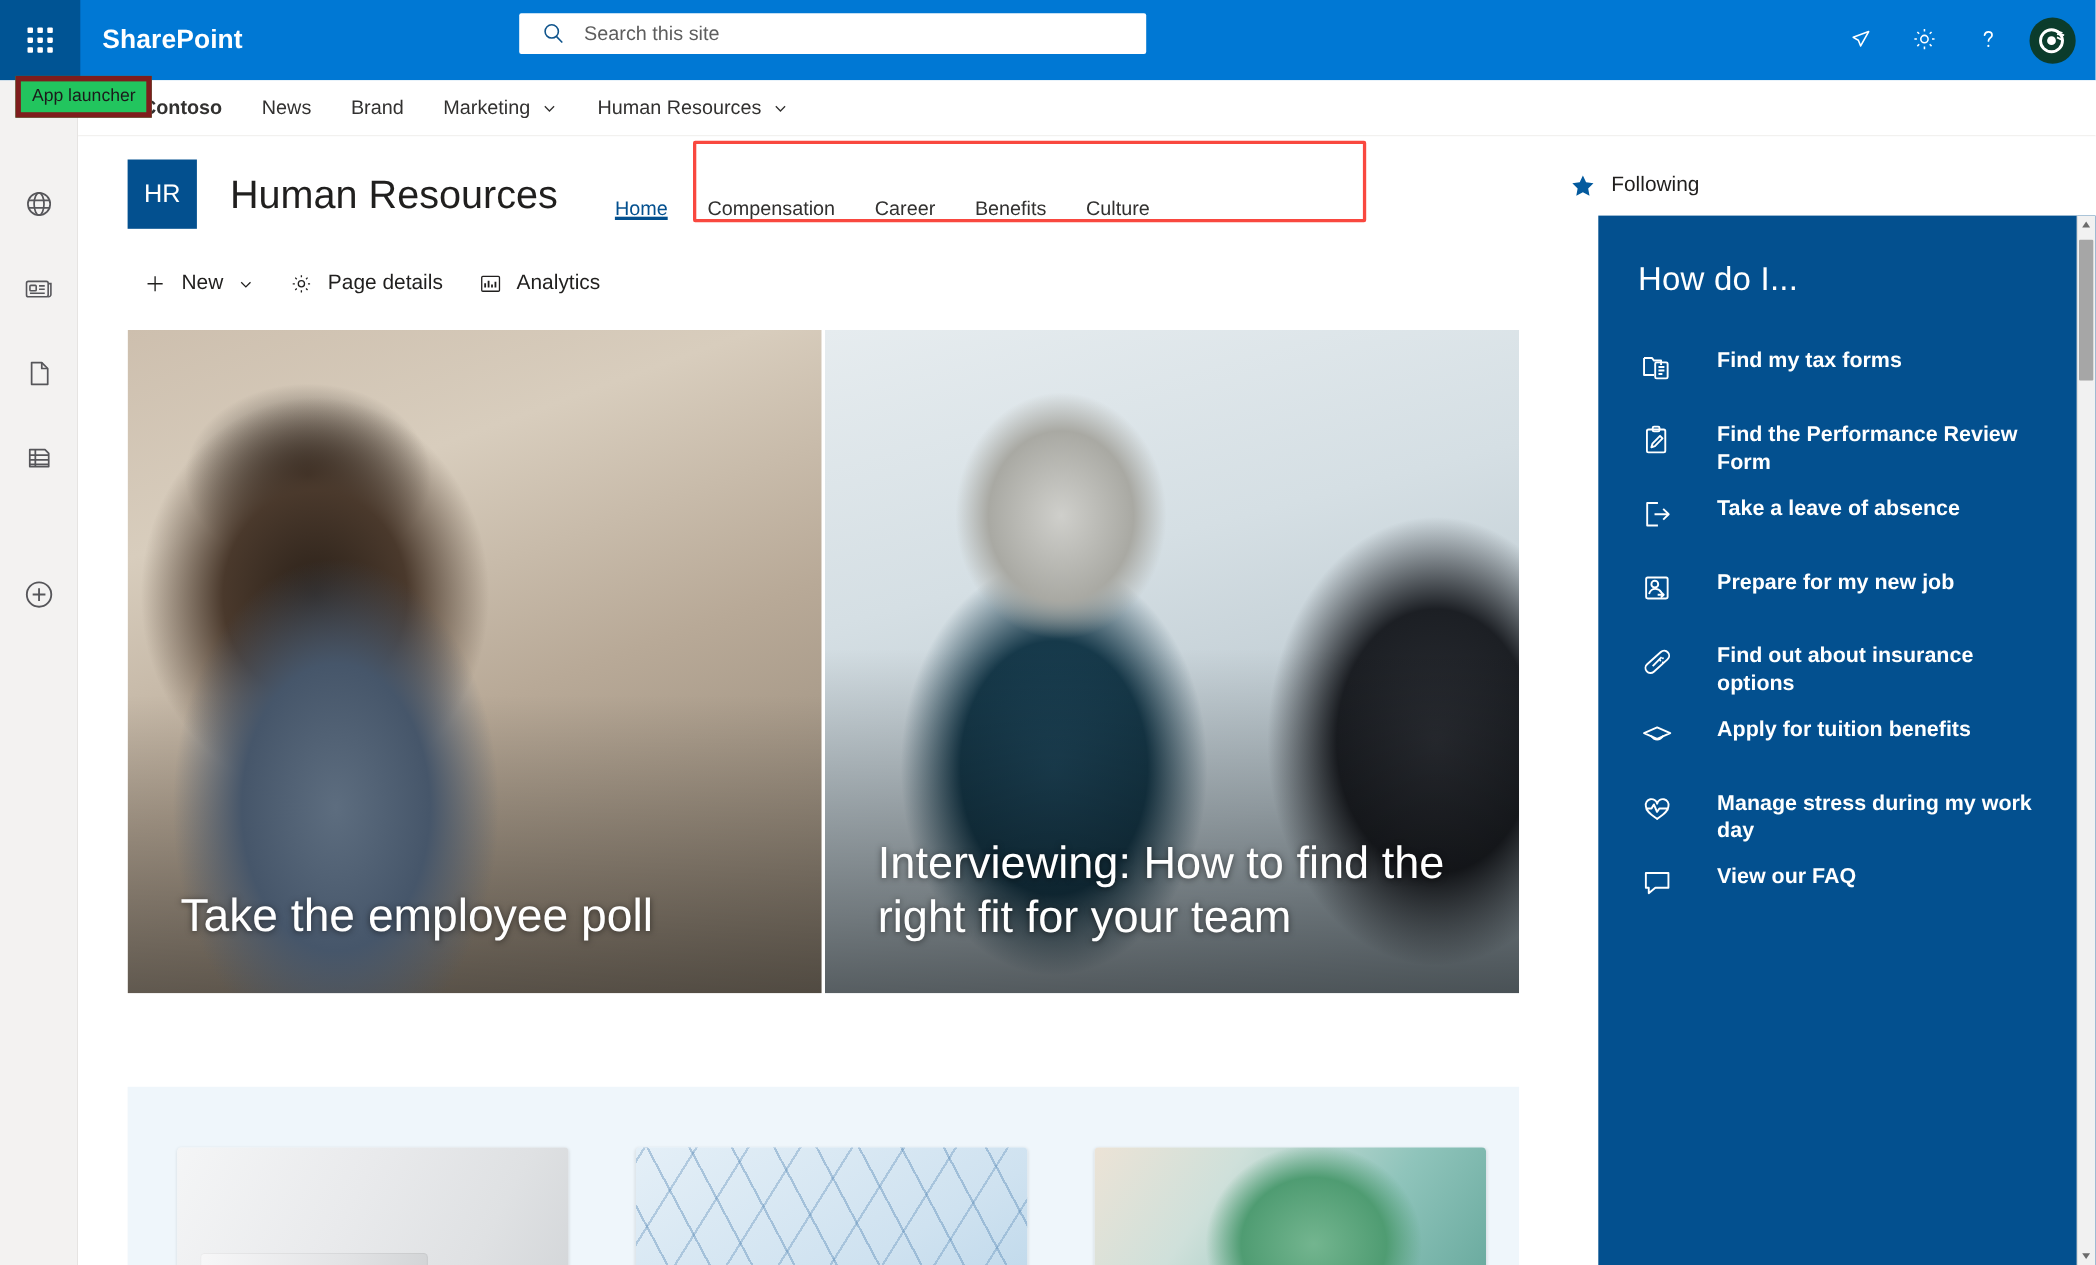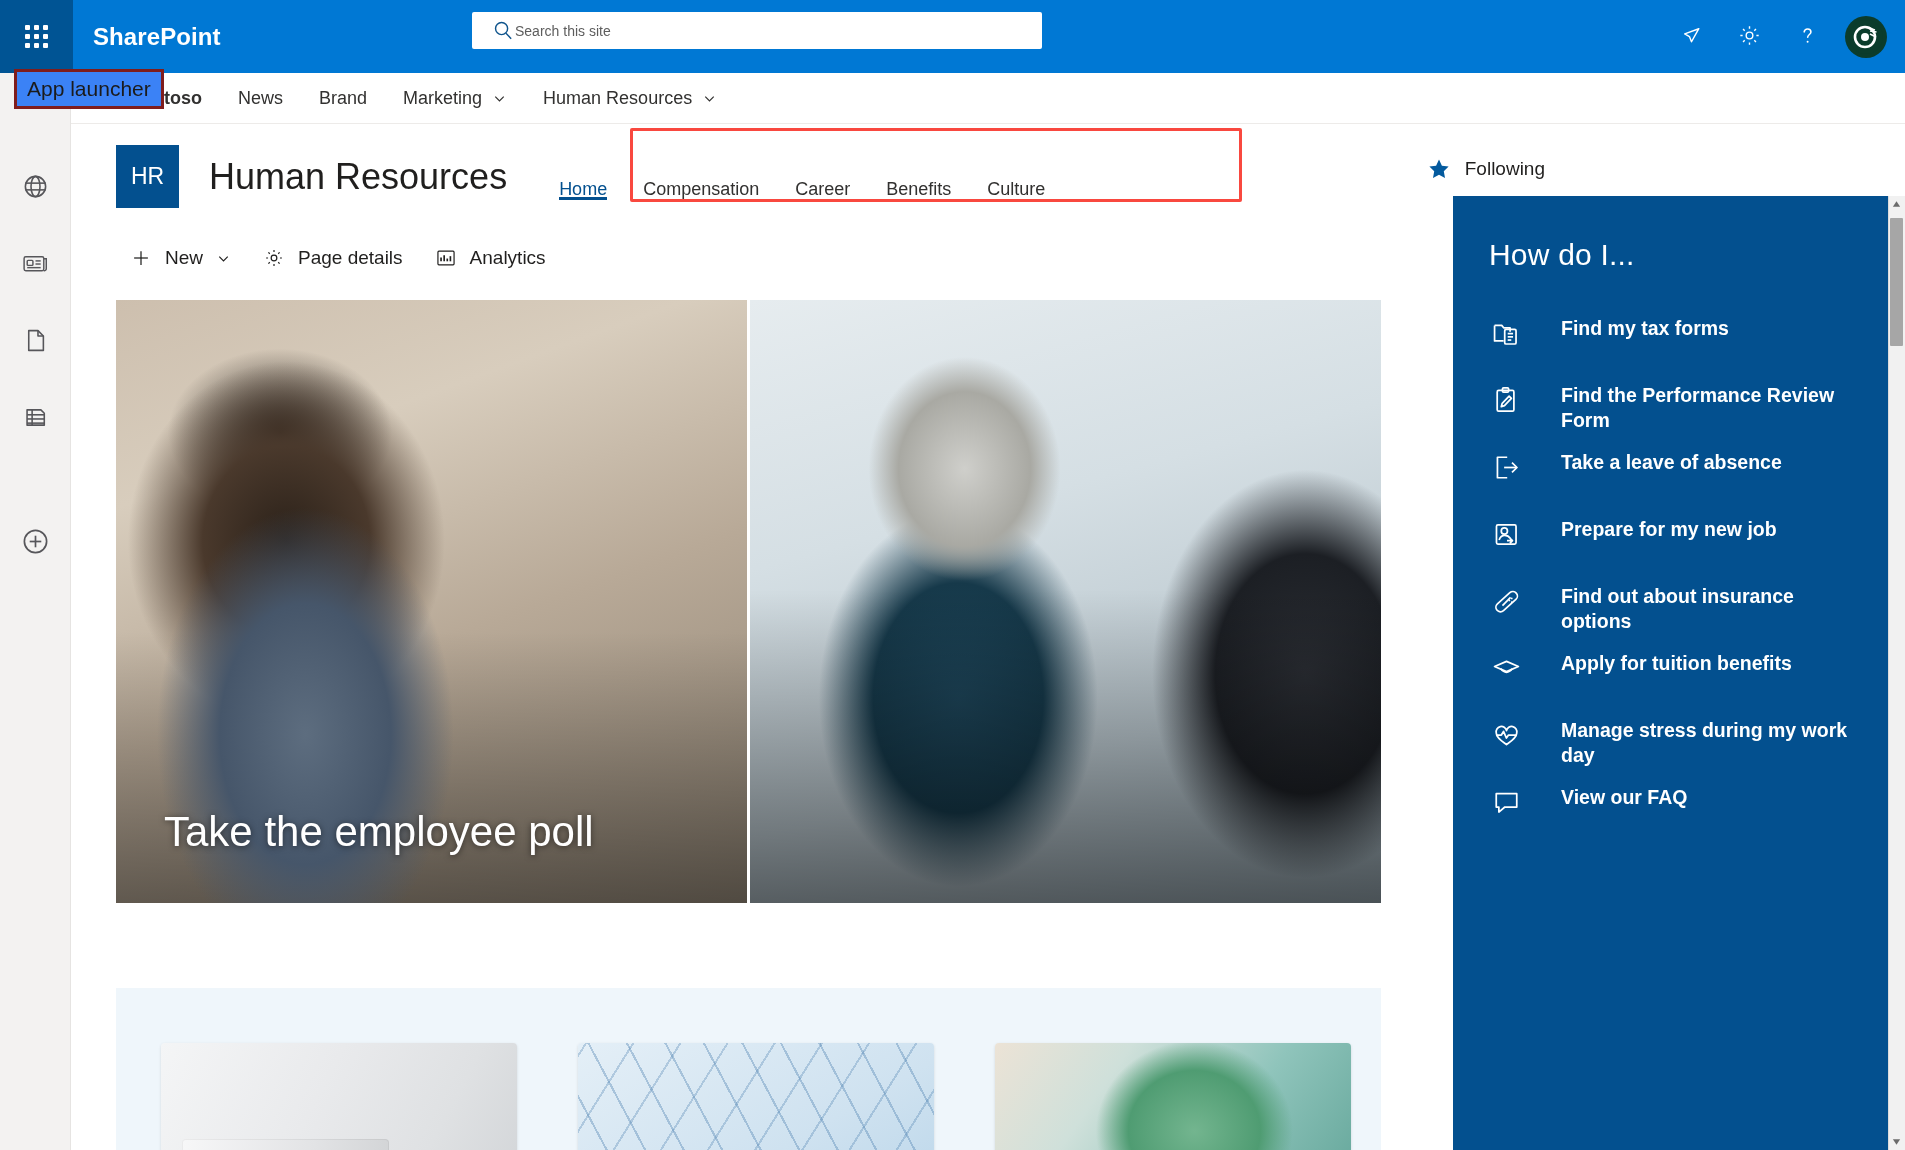--- a/index.html
+++ b/index.html
@@ -39,22 +39,22 @@
     width: 570px; height: 37px;
     background: #ffffff;
     border-radius: 2px;
     display: flex; align-items: center;
     padding-left: 20px;
   }
   .search-icon { color: #0f548c; flex: 0 0 auto; display:flex; }
   .search-input {
     border: none; outline: none; flex: 1;
     font-family: "Liberation Sans", sans-serif;
-    font-size: 14px; color: #4c1d95;
-    background: transparent;
+    font-size: 18px; color: #4c1d95;
+    margin-left: 16px; background: transparent;
   }
   .search-input::placeholder { color: #5d5d5d; }
   .suite-actions {
     position: absolute; right: 12px; top: 0; height: 73px;
     display: flex; align-items: center; gap: 10px;
   }
   .suite-btn {
     width: 48px; height: 48px; border: none; background: transparent;
     color: #ffffff; display: flex; align-items: center; justify-content: center;
     cursor: pointer; border-radius: 2px;
@@ -93,22 +93,22 @@
   .topnav-link {
     font-size: 18px; color: #323130; padding: 0 18px; height: 51px;
     display: flex; align-items: center; gap: 10px; cursor: pointer;
     white-space: nowrap;
   }
   .topnav-link.home { font-weight: bold; }
   .chev { display: inline-flex; color: #323130; }
 
   .tooltip {
     position: absolute; left: 14px; top: 69px;
-    background: #3b82f6; border: 3px solid #7f1d1d;
-    padding: 5px 10px; font-size: 21px; color: #1b1b1b;
+    background: #22c55e; border: 5px solid #7f1d1d;
+    padding: 5px 10px; font-size: 16px; color: #1b1b1b;
     z-index: 40; white-space: nowrap;
   }
 
   
   .page {
     position: absolute; left: 71px; top: 124px;
     width: 1834px; height: 1026px;
     background: #ffffff; overflow: hidden;
   }
 
@@ -568,20 +568,21 @@
 
   <div class="canvas-body">
 
     <div class="hero">
       <div class="hero-tile left">
         <div class="photo-a"></div>
         <div class="hero-title">Take the employee poll</div>
       </div>
       <div class="hero-tile right">
         <div class="photo-b"></div>
+        <div class="hero-title">Interviewing: How to find the right fit for your team</div>
       </div>
     </div>
 
     <div class="cards-strip">
       <div class="cards-row">
         <div class="mini-card">
           <div class="mc-a"></div>
         </div>
         <div class="mini-card">
           <div class="mc-b"></div>

